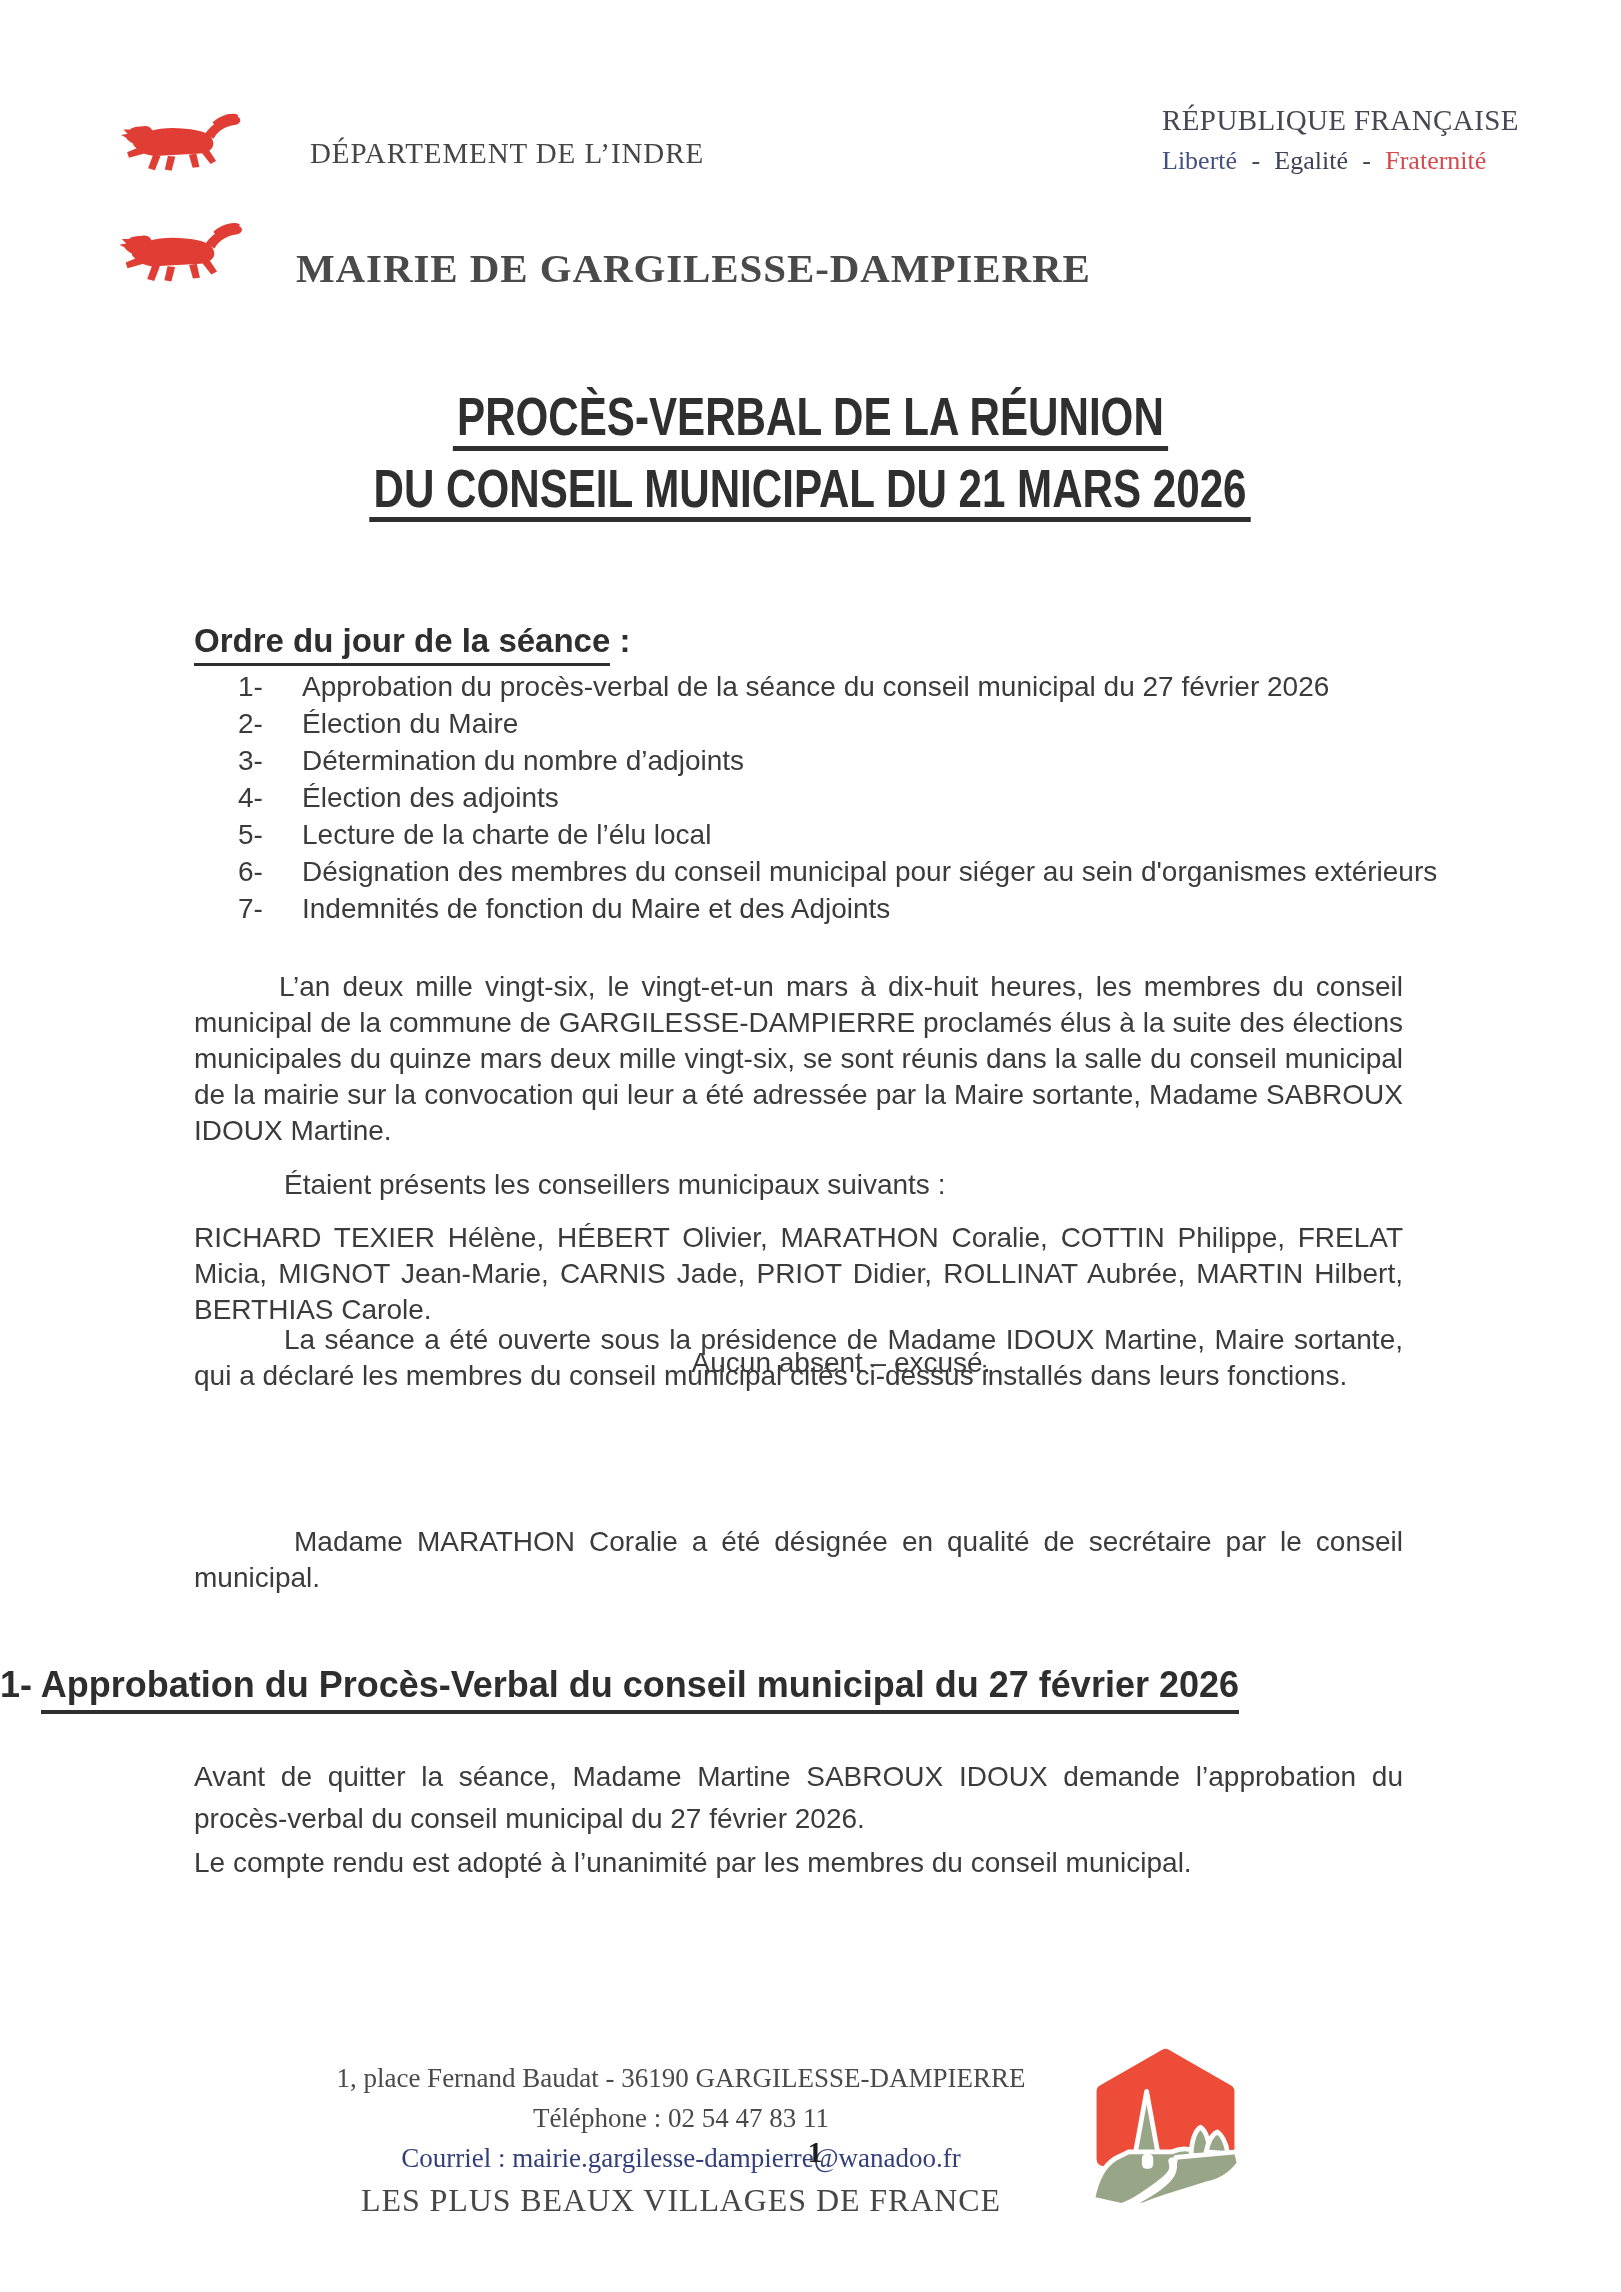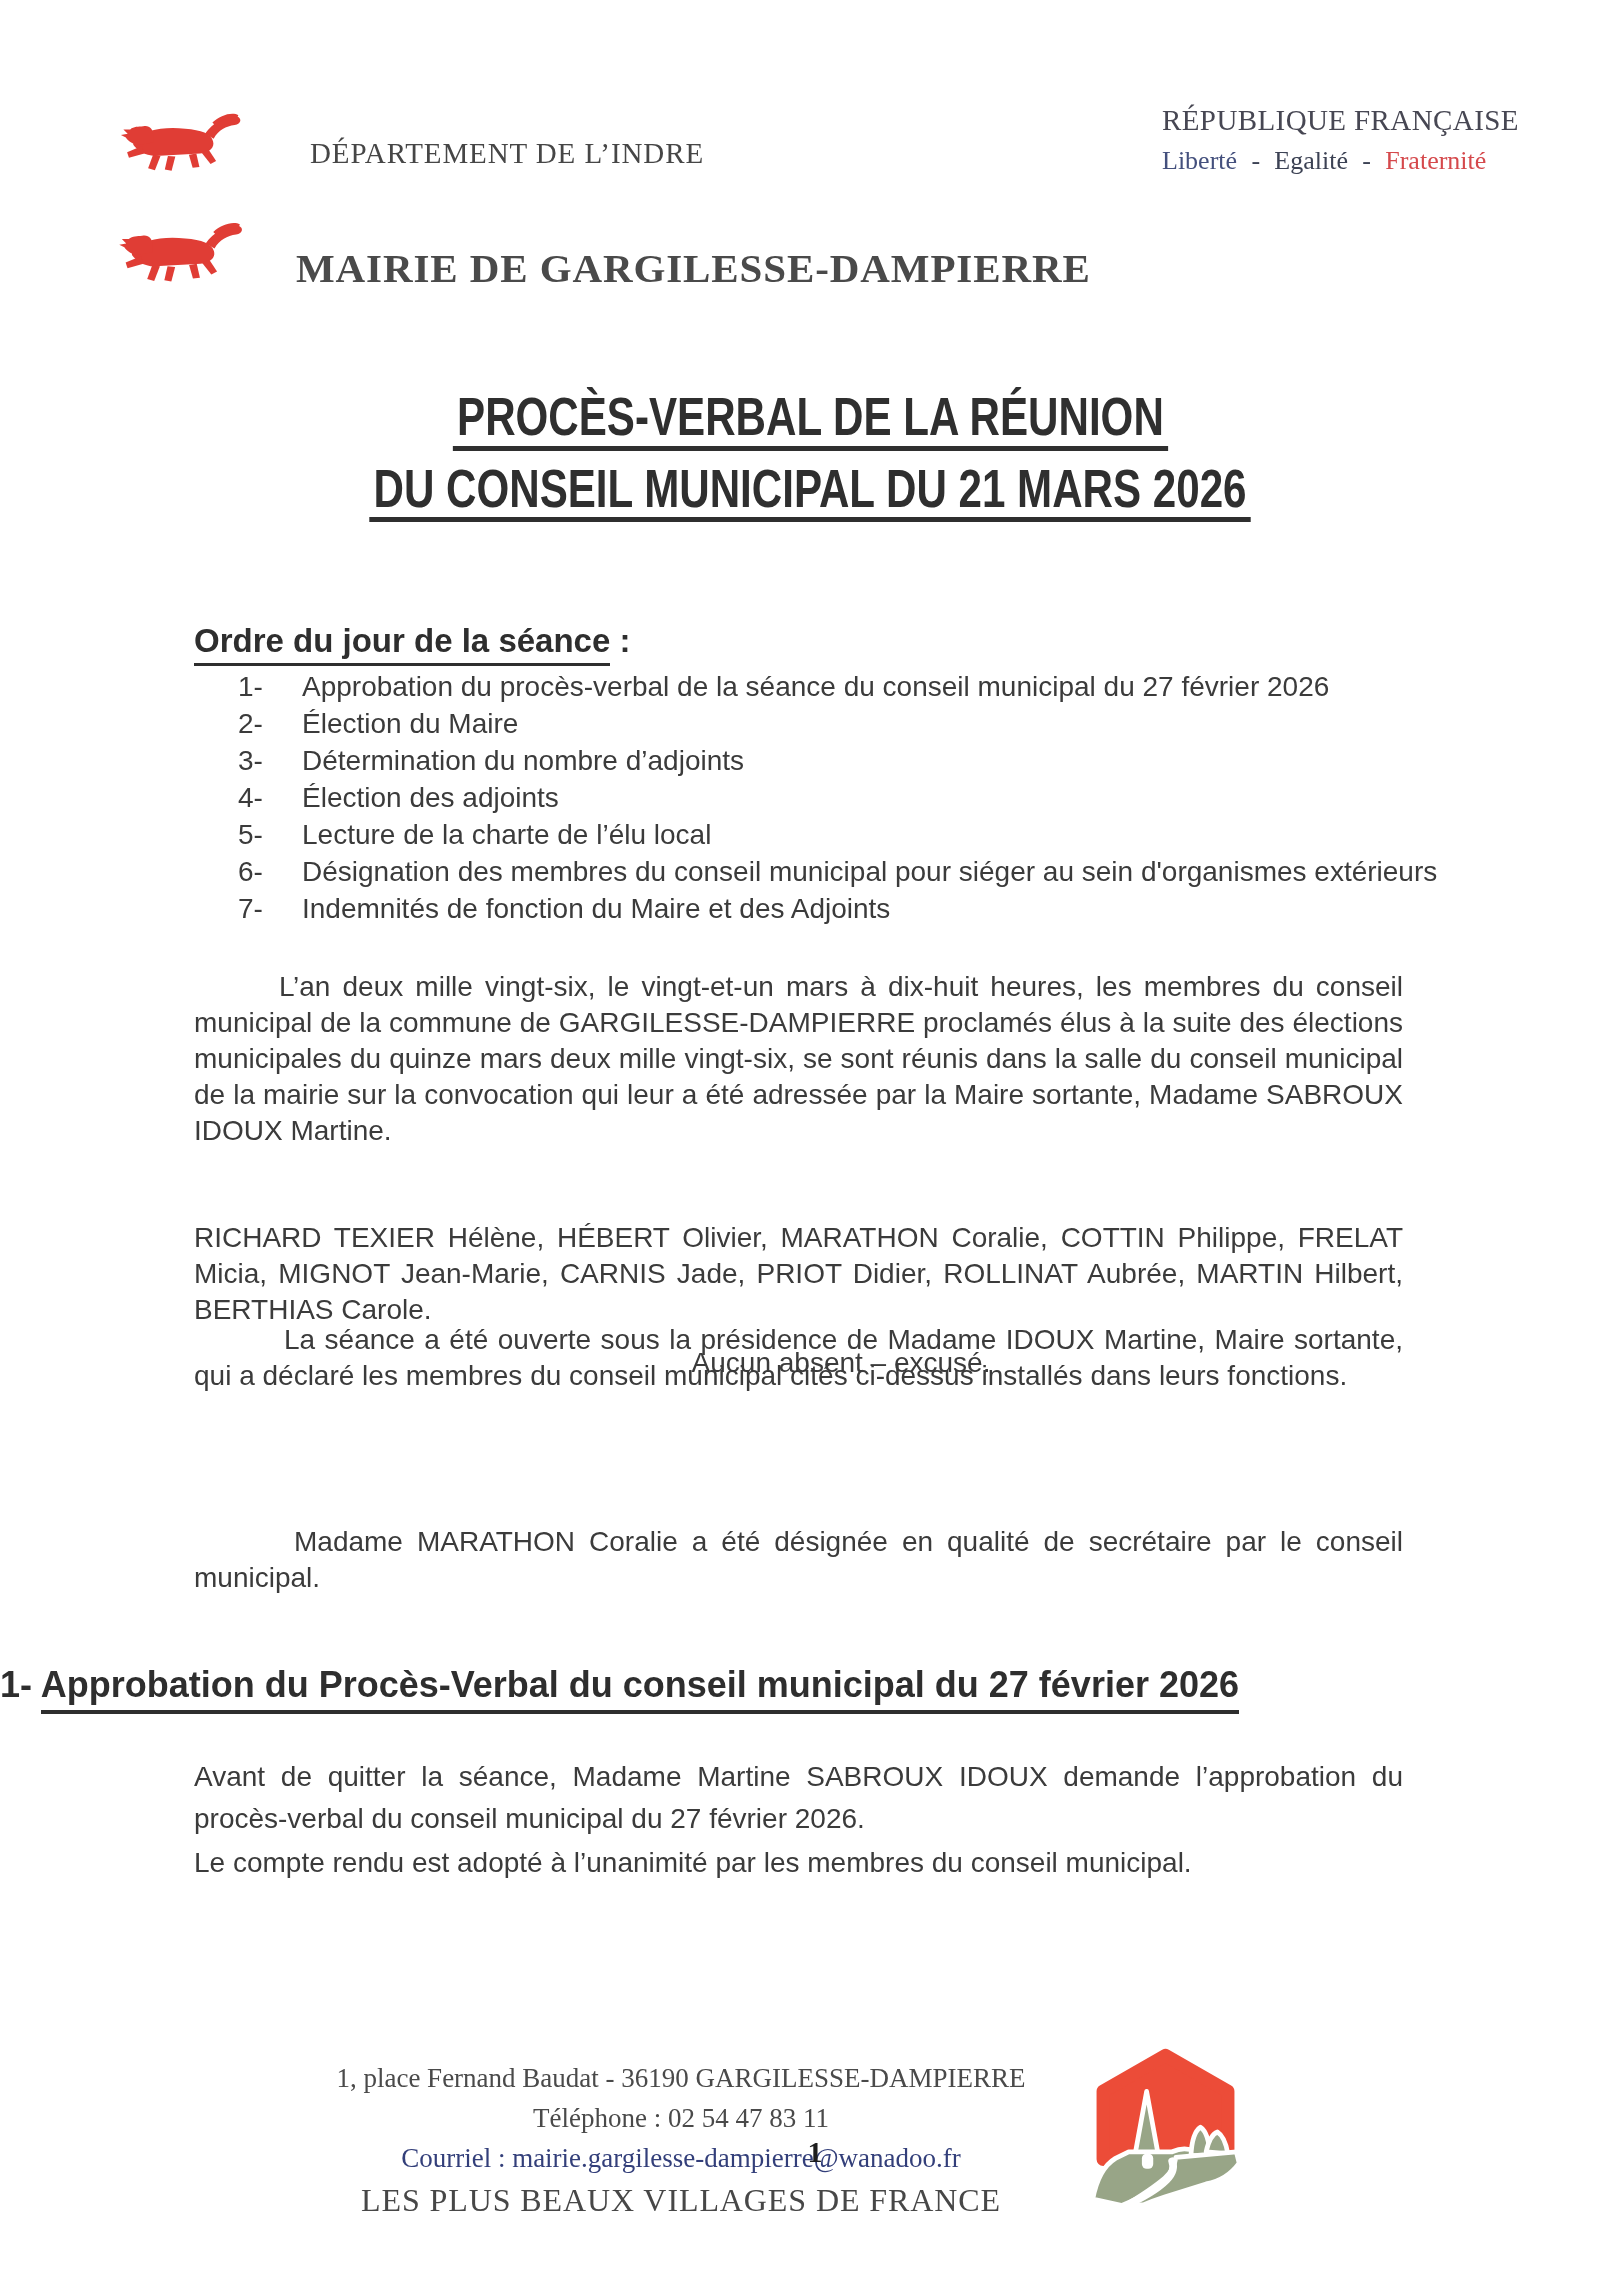--- a/index.html
+++ b/index.html
@@ -158,20 +158,21 @@
       <span class="num">6-</span>
         <span class="txt">Désignation des membres du conseil municipal pour siéger au sein d'organismes extérieurs</span>
     </div>
     <div class="agenda-item">
       <span class="num">7-</span>
         <span class="txt">Indemnités de fonction du Maire et des Adjoints</span>
     </div>
   </div>
 
   <div class="para p1">L’an deux mille vingt-six, le vingt-et-un mars à dix-huit heures, les membres du conseil municipal de la commune de GARGILESSE-DAMPIERRE proclamés élus à la suite des élections municipales du quinze mars deux mille vingt-six, se sont réunis dans la salle du conseil municipal de la mairie sur la convocation qui leur a été adressée par la Maire sortante, Madame SABROUX IDOUX Martine.</div>
+  <div class="para p2">Étaient présents les conseillers municipaux suivants :</div>
   <div class="para p3">RICHARD TEXIER Hélène, HÉBERT Olivier, MARATHON Coralie, COTTIN Philippe, FRELAT Micia, MIGNOT Jean-Marie, CARNIS Jade, PRIOT Didier, ROLLINAT Aubrée, MARTIN Hilbert, BERTHIAS Carole.</div>
   <div class="para p4">Aucun absent – excusé.</div>
   <div class="para p5">La séance a été ouverte sous la présidence de Madame IDOUX Martine, Maire sortante, qui a déclaré les membres du conseil municipal cités ci-dessus installés dans leurs fonctions.</div>
   <div class="para p6">Madame MARATHON Coralie a été désignée en qualité de secrétaire par le conseil municipal.</div>
 
   <div class="sec-heading">
     <span>1- </span><span class="u">Approbation du Procès-Verbal du conseil municipal du 27 février 2026</span>
   </div>
   <div class="spara sp1">Avant de quitter la séance, Madame Martine SABROUX IDOUX demande l’approbation du procès-verbal du conseil municipal du 27 février 2026.</div>
   <div class="spara sp2">Le compte rendu est adopté à l’unanimité par les membres du conseil municipal.</div>

